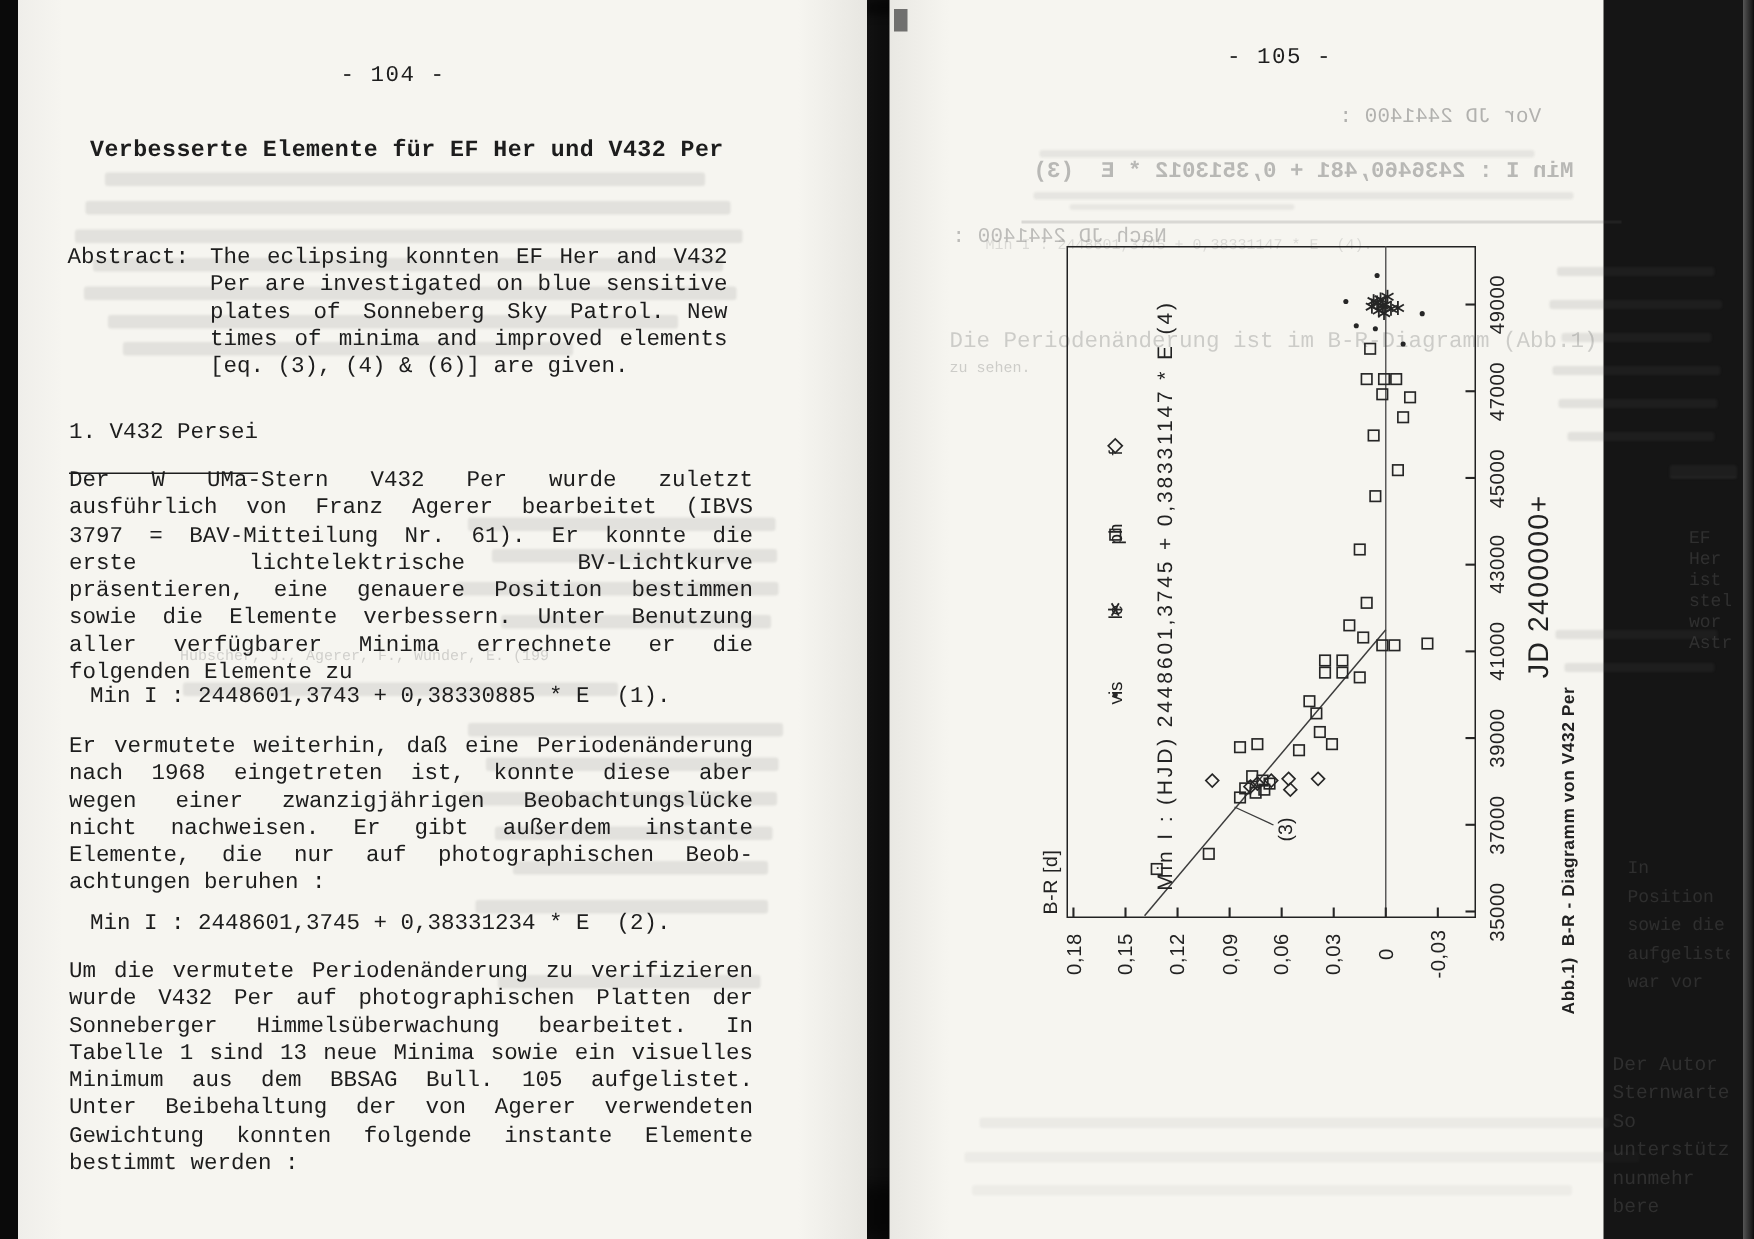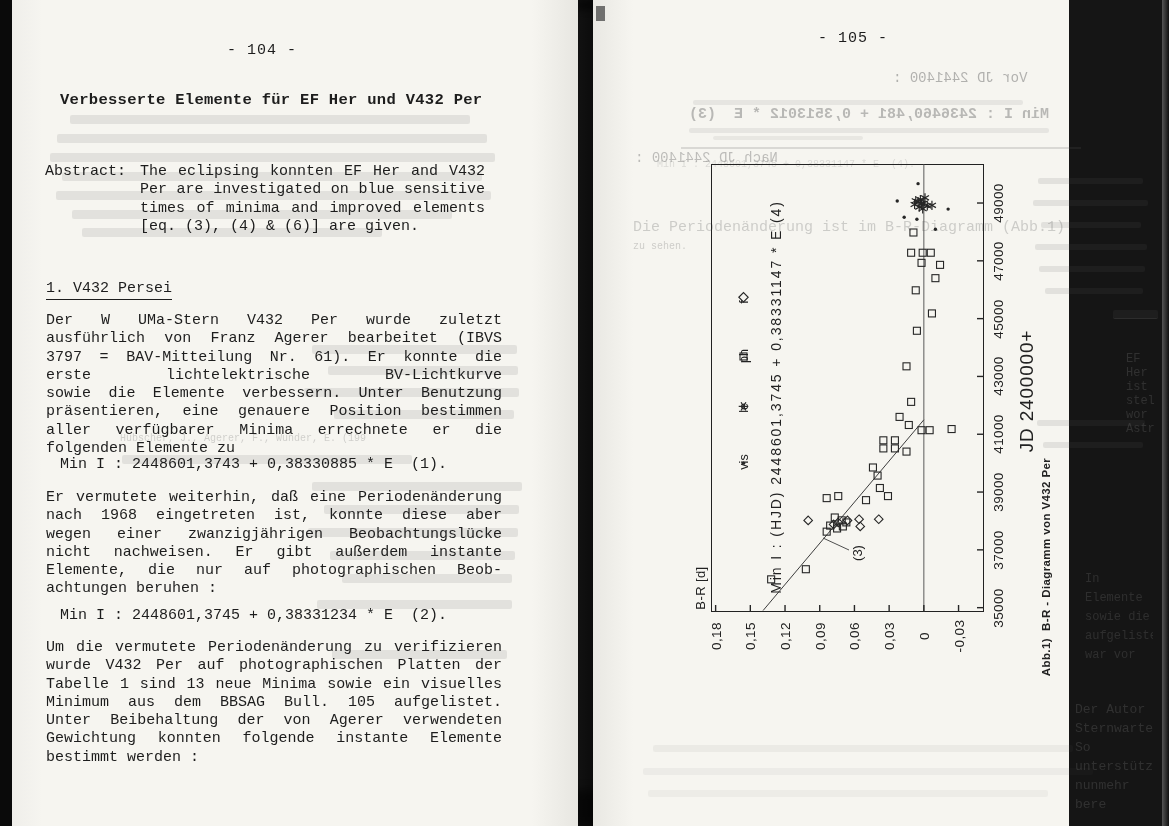--- a/index.html
+++ b/index.html
@@ -17,21 +17,21 @@
 
   .mono{font-family:"Liberation Mono","DejaVu Sans Mono",monospace;color:#1d1d1d;}
   .blk{position:absolute;}
   .pgnum{font-size:15px;letter-spacing:1px;text-align:center;width:160px;}
   .doctitle{font-size:15.5px;font-weight:bold;letter-spacing:.3px;white-space:pre;}
   .body15{font-size:15px;line-height:18.3px;}
   .tline{white-space:normal;}
   .just .tline{text-align:justify;text-align-last:justify;}
   .just .tline.tlast{text-align-last:left;}
   .eq{font-size:15px;white-space:pre;}
-  .sechead{font-size:15px;border-bottom:1.4px solid #1d1d1d;padding-bottom:2px;white-space:pre;}
+  .sechead{font-size:15px;border-bottom:1.4px solid #1d1d1d;padding-bottom:18px;white-space:pre;}
 
   .gbar{position:absolute;background:rgba(90,90,90,.13);height:9px;border-radius:2px;filter:blur(.7px);}
   .ghost{position:absolute;color:#6f6f6f;filter:blur(.4px);white-space:pre;}
   .mirror{transform:scaleX(-1);}
   .grule{position:absolute;height:2px;background:rgba(90,90,90,.18);filter:blur(.5px);}
 
   
   .chart{position:absolute;left:118px;top:164px;width:273px;height:448px;z-index:5;color:#222;}
   .plotframe{position:absolute;left:0;top:0;width:273px;height:448px;border:1.6px solid #222;box-sizing:border-box;}
   .chart svg{position:absolute;left:0;top:0;overflow:visible;}
@@ -76,51 +76,53 @@
     <div class="gbar" style="left:305px;top:600px;width:195px"></div>
     <div class="gbar" style="left:320px;top:650px;width:175px"></div>
 
     <div class="blk mono pgnum" style="left:170px;top:42px">- 104 -</div>
     <div class="blk mono doctitle" style="left:48px;top:91px">Verbesserte Elemente für EF Her und V432 Per</div>
 
     <div class="blk mono body15" style="left:33px;top:163px">Abstract:</div>
     <div class="blk mono body15 just" style="left:128px;top:163px;width:345px">
         <div class="tline">The eclipsing konnten EF Her and V432</div>
         <div class="tline">Per are investigated on blue sensitive</div>
+        <div class="tline">plates of Sonneberg Sky Patrol. New</div>
         <div class="tline">times of minima and improved elements</div>
         <div class="tline tlast">[eq. (3), (4) &amp; (6)] are given.</div>
       </div>
 
     <div class="blk mono" style="left:34px;top:279px">
       <span class="sechead">1. V432 Persei</span>
     </div>
 
     <div class="blk mono body15 just" style="left:34px;top:312px;width:456px">
         <div class="tline">Der W UMa-Stern V432 Per wurde zuletzt</div>
         <div class="tline">ausführlich von Franz Agerer bearbeitet (IBVS</div>
         <div class="tline">3797 = BAV-Mitteilung Nr. 61). Er konnte die</div>
         <div class="tline">erste lichtelektrische BV-Lichtkurve</div>
+        <div class="tline">präsentieren, eine genauere Position bestimmen</div>
         <div class="tline">sowie die Elemente verbessern. Unter Benutzung</div>
-        <div class="tline">präsentieren, eine genauere Position bestimmen</div>
         <div class="tline">aller verfügbarer Minima errechnete er die</div>
         <div class="tline tlast">folgenden Elemente zu</div>
       </div>
     <div class="blk mono eq" style="left:48px;top:456px">Min I : 2448601,3743 + 0,38330885 * E  (1).</div>
     <div class="blk mono body15 just" style="left:34px;top:489px;width:456px">
         <div class="tline">Er vermutete weiterhin, daß eine Periodenänderung</div>
         <div class="tline">nach 1968 eingetreten ist, konnte diese aber</div>
         <div class="tline">wegen einer zwanzigjährigen Beobachtungslücke</div>
         <div class="tline">nicht nachweisen. Er gibt außerdem instante</div>
         <div class="tline">Elemente, die nur auf photographischen Beob-</div>
         <div class="tline tlast">achtungen beruhen :</div>
       </div>
     <div class="blk mono eq" style="left:48px;top:607px">Min I : 2448601,3745 + 0,38331234 * E  (2).</div>
     <div class="blk mono body15 just" style="left:34px;top:639px;width:456px">
         <div class="tline">Um die vermutete Periodenänderung zu verifizieren</div>
         <div class="tline">wurde V432 Per auf photographischen Platten der</div>
+        <div class="tline">Sonneberger Himmelsüberwachung bearbeitet. In</div>
         <div class="tline">Tabelle 1 sind 13 neue Minima sowie ein visuelles</div>
         <div class="tline">Minimum aus dem BBSAG Bull. 105 aufgelistet.</div>
         <div class="tline">Unter Beibehaltung der von Agerer verwendeten</div>
         <div class="tline">Gewichtung konnten folgende instante Elemente</div>
         <div class="tline tlast">bestimmt werden :</div>
       </div>
   </div>
 
   <div class="page page-r">
     <div class="scanmark"></div>
@@ -142,21 +144,21 @@
       <div class="gbar" style="left:440px;top:200px;width:115px;height:6px"></div>
       <div class="gbar" style="left:448px;top:222px;width:100px;height:6px"></div>
       <div class="gbar" style="left:442px;top:244px;width:112px;height:6px"></div>
       <div class="gbar" style="left:446px;top:266px;width:106px;height:6px"></div>
       <div class="gbar" style="left:452px;top:288px;width:98px;height:6px"></div>
       <div class="gbar" style="left:520px;top:310px;width:45px;height:8px;opacity:1.4;border-bottom:1px solid rgba(90,90,90,.25)"></div>
       <div class="gbar" style="left:444px;top:420px;width:108px;height:6px"></div>
       <div class="gbar" style="left:450px;top:442px;width:100px;height:6px"></div>
     </div>
     <div class="ghost mono" style="left:533px;top:352px;font-size:12px;opacity:.3;width:28px;overflow:hidden"><div class="tline">EF Her ist</div><div class="tline">stellt wor</div><div class="tline tlast">Astr.</div></div>
-    <div class="ghost mono" style="left:492px;top:570px;font-size:12px;opacity:.28;width:68px;overflow:hidden;line-height:19px"><div class="tline">In Elemente</div><div class="tline">sowie die</div><div class="tline">aufgeliste</div><div class="tline tlast">war vor</div></div>
+    <div class="ghost mono" style="left:492px;top:570px;font-size:12px;opacity:.28;width:68px;overflow:hidden;line-height:19px"><div class="tline">In Position</div><div class="tline">sowie die</div><div class="tline">aufgeliste</div><div class="tline tlast">war vor</div></div>
     <div class="ghost mono" style="left:482px;top:700px;font-size:13px;opacity:.3;width:78px;overflow:hidden;line-height:19px"><div class="tline">Der  Autor</div><div class="tline">Sternwarte So</div><div class="tline">unterstützten</div><div class="tline tlast">nunmehr bere</div></div>
     <div class="gbar" style="left:60px;top:745px;width:420px;height:7px;opacity:.55"></div>
     <div class="gbar" style="left:50px;top:768px;width:450px;height:7px;opacity:.5"></div>
     <div class="gbar" style="left:55px;top:790px;width:400px;height:7px;opacity:.45"></div>
 
     <div class="chart">
       <div class="plotframe"></div>
       <svg id="plot-svg" width="273" height="448" viewBox="0 0 273 448">
           <line x1="212.84745762711864" y1="0" x2="212.84745762711864" y2="448" stroke="#4a4a4a" stroke-width="0.9"></line>
           <line x1="52.05508474576269" y1="446.5548387096774" x2="212.84745762711864" y2="255.79354838709676" stroke="#3c3c3c" stroke-width="1"></line>

